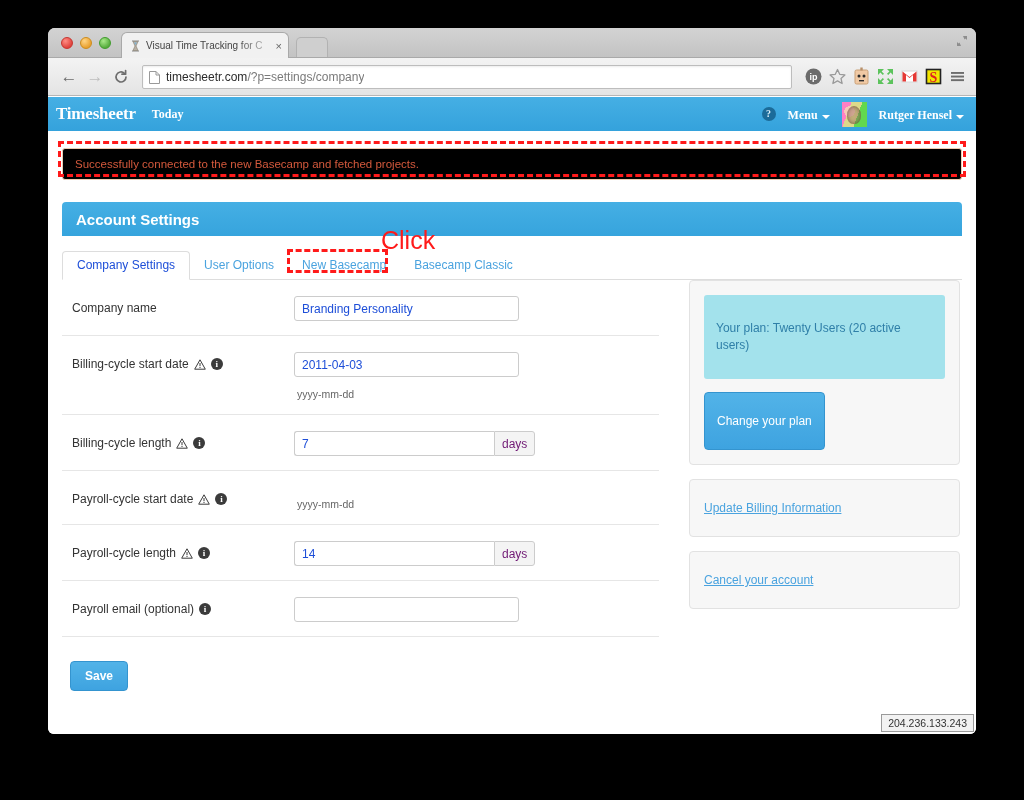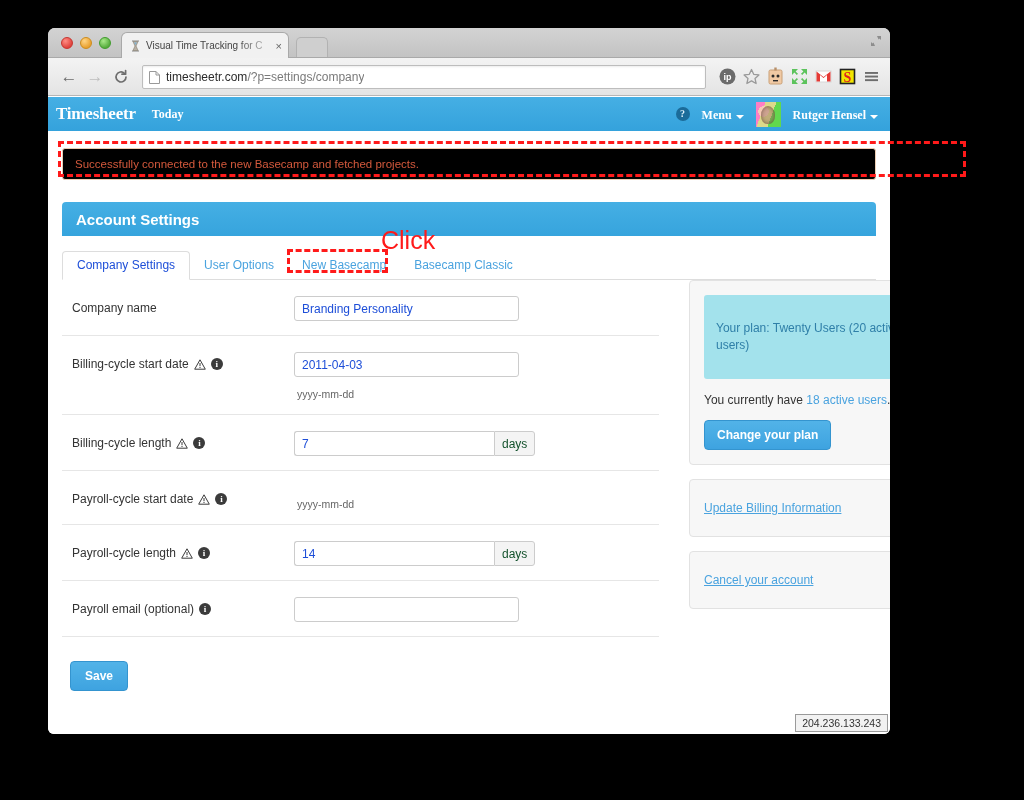--- a/index.html
+++ b/index.html
@@ -8,21 +8,21 @@
     width: 1024px; height: 800px;
     background: #000000;
     font-family: "Liberation Sans", sans-serif;
     overflow: hidden;
   }
 
   
   #browser-window {
     position: absolute;
     left: 48px; top: 28px;
-    width: 842px; height: 706px;
+    width: 928px; height: 706px;
     background: #ffffff;
     border-radius: 7px 7px 6px 6px;
     box-shadow: 0 10px 30px rgba(0,0,0,0.9);
     overflow: hidden;
   }
 
   
   #tabstrip {
     position: relative;
     height: 30px;
@@ -215,21 +215,21 @@
     font-size: 12px; color: #1d4ed8;
     padding: 0 7px;
     font-family: "Liberation Sans", sans-serif;
     vertical-align: middle;
   }
   .inp-group { display: inline-flex; align-items: stretch; }
   .inp-group .inp { border-radius: 3px 0 0 3px; border-right: none; }
   .addon {
     display:flex; align-items:center;
     padding: 0 7px;
-    font-size: 12px; color:#14532d;
+    font-size: 12px; color:#701a75;
     background: #f4f4f4;
     border: 1px solid #cccccc;
     border-radius: 0 3px 3px 0;
   }
   .hint {
     font-size: 10.5px; color: #666;
     margin-top: 11px; padding-left: 3px;
   }
   .warn-icon { width: 12px; height: 11px; flex:none; }
   .info-icon {
@@ -263,22 +263,22 @@
     line-height: 17px;
     padding: 25px 12px;
     border-radius: 3px;
   }
   #active-line { font-size: 12px; color:#333; margin-top: 14px; }
   #active-line a { color:#4aa3df; text-decoration:none; }
   #change-plan {
     margin-top: 13px;
     background: linear-gradient(#52b3e8, #3ea3e0);
     border: 1px solid #3494cf;
-    color:#fff; font-size:12px; font-weight:bold;
-    padding: 7px 12px; border-radius: 4px;
+    color:#fff; font-size:12px; font-weight:normal;
+    padding: 21px 12px; border-radius: 4px;
     font-family: "Liberation Sans", sans-serif;
   }
   .side-link { font-size: 12px; color: #4aa3df; display:block; padding: 7px 0; }
 
   
   #ip-box {
     position: absolute; right: 2px; bottom: 2px;
     background: #f2f2f2;
     border: 1px solid #9a9a9a;
     font-size: 10.5px; color:#333;
@@ -530,21 +530,20 @@
               <input class="inp" value="" style="">
             </div>
           </div>
 
           <button id="save-btn">Save</button>
         </div>
 
         <div id="side-col">
           <div class="side-box">
             <div id="plan-badge">Your plan: Twenty Users (20 active users)</div>
-            <div id="active-line"><span>You currently have </span><a href="#">18 active users</a><span>.</span></div>
             <button id="change-plan">Change your plan</button>
           </div>
 
           <div class="side-box">
             <a class="side-link" href="#">Update Billing Information</a>
           </div>
 
           <div class="side-box">
             <a class="side-link" href="#">Cancel your account</a>
           </div>

